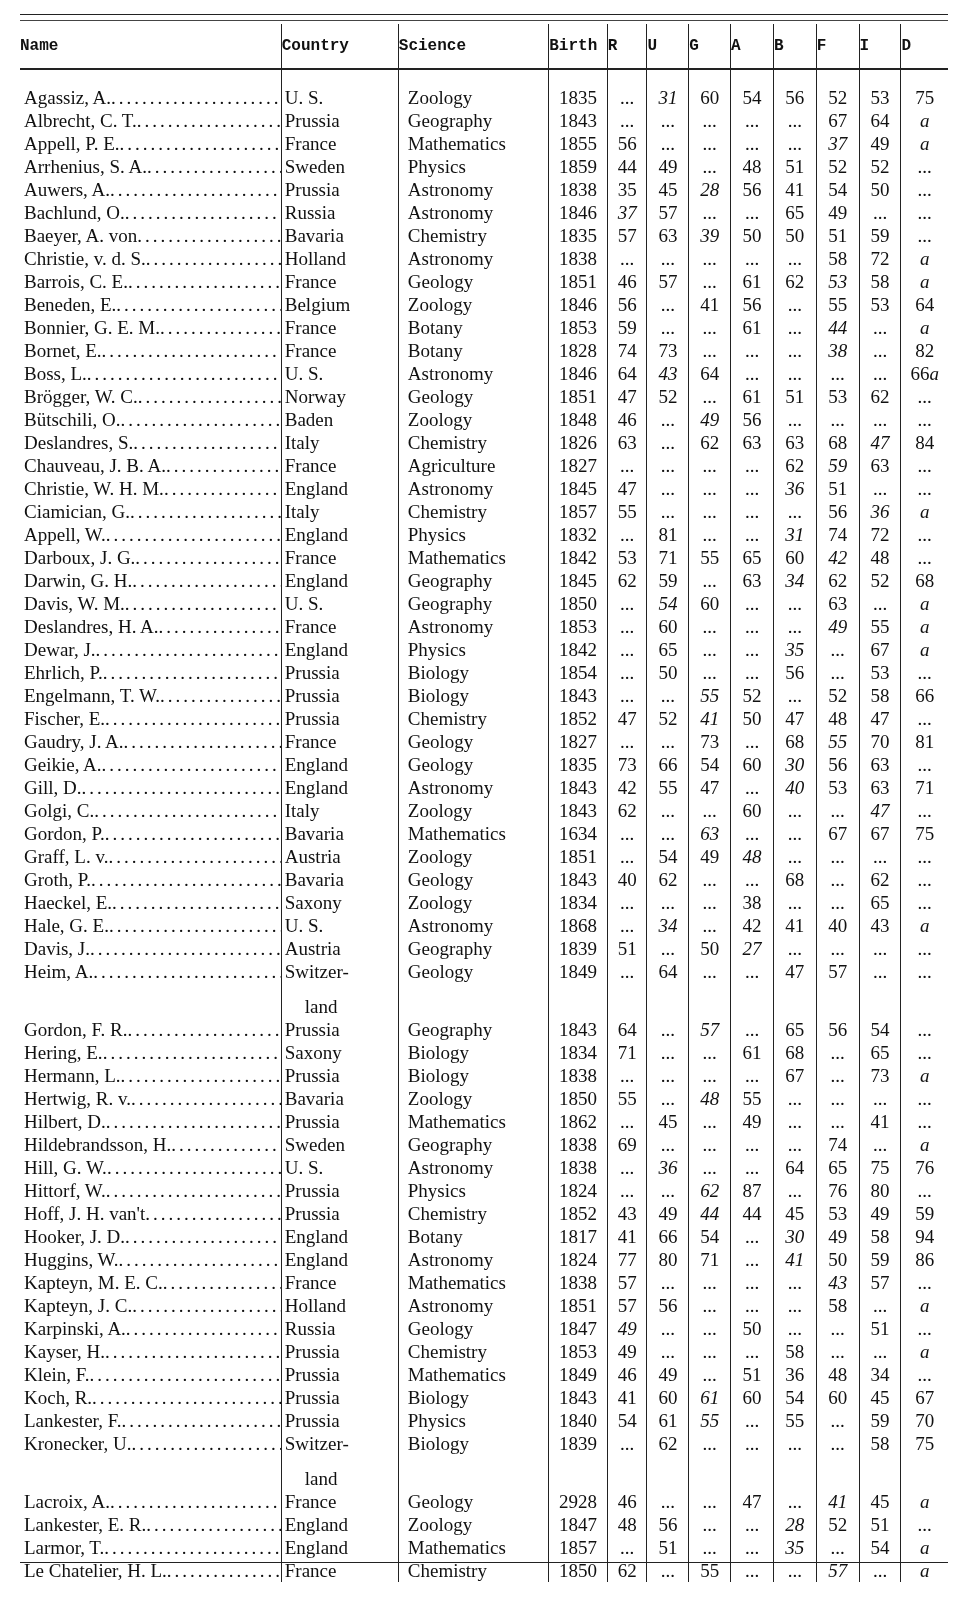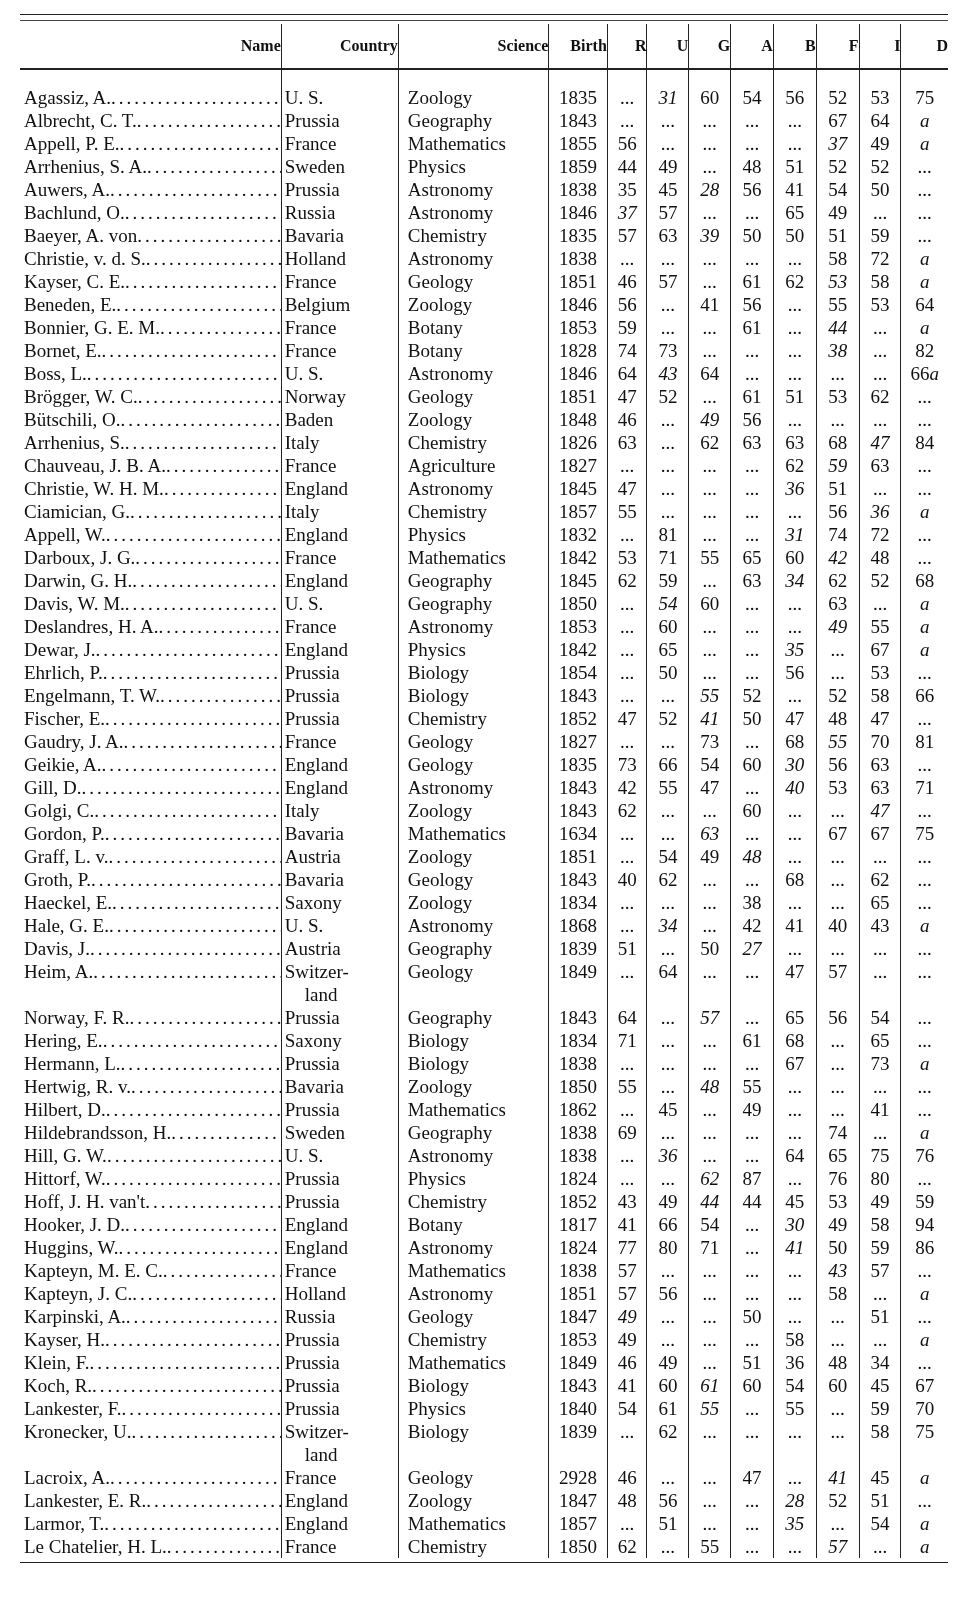--- a/index.html
+++ b/index.html
@@ -1,28 +1,28 @@
 <!DOCTYPE html>
 <html><head>
 <meta charset="utf-8">
 <style>
   html, body { margin: 0; padding: 0; background: #ffffff; }
   body { width: 960px; height: 1603px; overflow: hidden; font-family: "DejaVu Serif", "Liberation Serif", serif; color: #111; }
   .page { position: absolute; left: 14px; top: 14px; width: 934px; }
   .rule-top { position: absolute; left: 6px; top: 0; width: 928px; height: 0; border-top: 1.5px solid #222; }
   .rule-top2 { position: absolute; left: 6px; top: 6px; width: 928px; height: 0; border-top: 1px solid #444; }
   table { position: absolute; left: 6px; top: 10px; border-collapse: collapse; table-layout: fixed; width: 928px; font-family: "Liberation Serif", "DejaVu Serif", serif; font-size: 19px; }
-  th { font-weight: bold; font-size: 16px; height: 44px; text-align: right; border-bottom: 2px solid #222; padding: 0; }
+  th { font-weight: bold; font-size: 16px; height: 44px; text-align: left; border-bottom: 2px solid #222; padding: 0; font-family: Liberation Mono, monospace; }
   td { padding: 0; height: 23px; line-height: 23px; white-space: nowrap; vertical-align: top; }
   td.tall { height: 46px; }
   .vl { border-left: 1.5px solid #222; }
   .name { text-align: left; overflow: hidden; padding-left: 4px; }
   .name .dots { letter-spacing: 3px; }
   .country { padding-left: 3px; }
-  .country .wrap2 { display: block; padding-left: 20px; }
+  .country .wrap2 { display: block; padding-left: 20px; margin-top: 12px; }
   .science { padding-left: 9px; }
   .num { text-align: center; }
   .it { font-style: italic; }
   tbody tr:first-child td { padding-top: 16px; }
   .rule-bottom { position: absolute; left: 6px; width: 928px; border-top: 1.5px solid #222; }
 </style>
 </head>
 <body>
 
 <div class="page">
@@ -166,21 +166,21 @@
           <td class="num vl"><span>...</span></td>
           <td class="num vl"><span>...</span></td>
           <td class="num vl"><span>...</span></td>
           <td class="num vl"><span>...</span></td>
           <td class="num vl"><span>...</span></td>
           <td class="num vl"><span>58</span></td>
           <td class="num vl"><span>72</span></td>
           <td class="num vl"><span class="it">a</span></td>
         </tr>
         <tr>
-          <td class="name"><span>Kayser, C. E.</span><span class="dots">..........................</span></td>
+          <td class="name"><span>Barrois, C. E.</span><span class="dots">..........................</span></td>
           <td class="country vl"><span>France</span></td>
           <td class="science vl">Geology</td>
           <td class="num vl">1851</td>
           <td class="num vl"><span>46</span></td>
           <td class="num vl"><span>57</span></td>
           <td class="num vl"><span>...</span></td>
           <td class="num vl"><span>61</span></td>
           <td class="num vl"><span>62</span></td>
           <td class="num vl"><span class="it">53</span></td>
           <td class="num vl"><span>58</span></td>
@@ -264,21 +264,21 @@
           <td class="num vl"><span>46</span></td>
           <td class="num vl"><span>...</span></td>
           <td class="num vl"><span class="it">49</span></td>
           <td class="num vl"><span>56</span></td>
           <td class="num vl"><span>...</span></td>
           <td class="num vl"><span>...</span></td>
           <td class="num vl"><span>...</span></td>
           <td class="num vl"><span>...</span></td>
         </tr>
         <tr>
-          <td class="name"><span>Arrhenius, S.</span><span class="dots">..........................</span></td>
+          <td class="name"><span>Deslandres, S.</span><span class="dots">..........................</span></td>
           <td class="country vl"><span>Italy</span></td>
           <td class="science vl">Chemistry</td>
           <td class="num vl">1826</td>
           <td class="num vl"><span>63</span></td>
           <td class="num vl"><span>...</span></td>
           <td class="num vl"><span>62</span></td>
           <td class="num vl"><span>63</span></td>
           <td class="num vl"><span>63</span></td>
           <td class="num vl"><span>68</span></td>
           <td class="num vl"><span class="it">47</span></td>
@@ -600,21 +600,21 @@
           <td class="num vl"><span>...</span></td>
           <td class="num vl"><span>64</span></td>
           <td class="num vl"><span>...</span></td>
           <td class="num vl"><span>...</span></td>
           <td class="num vl"><span>47</span></td>
           <td class="num vl"><span>57</span></td>
           <td class="num vl"><span>...</span></td>
           <td class="num vl"><span>...</span></td>
         </tr>
         <tr>
-          <td class="name"><span>Norway, F. R.</span><span class="dots">..........................</span></td>
+          <td class="name"><span>Gordon, F. R.</span><span class="dots">..........................</span></td>
           <td class="country vl"><span>Prussia</span></td>
           <td class="science vl">Geography</td>
           <td class="num vl">1843</td>
           <td class="num vl"><span>64</span></td>
           <td class="num vl"><span>...</span></td>
           <td class="num vl"><span class="it">57</span></td>
           <td class="num vl"><span>...</span></td>
           <td class="num vl"><span>65</span></td>
           <td class="num vl"><span>56</span></td>
           <td class="num vl"><span>54</span></td>

